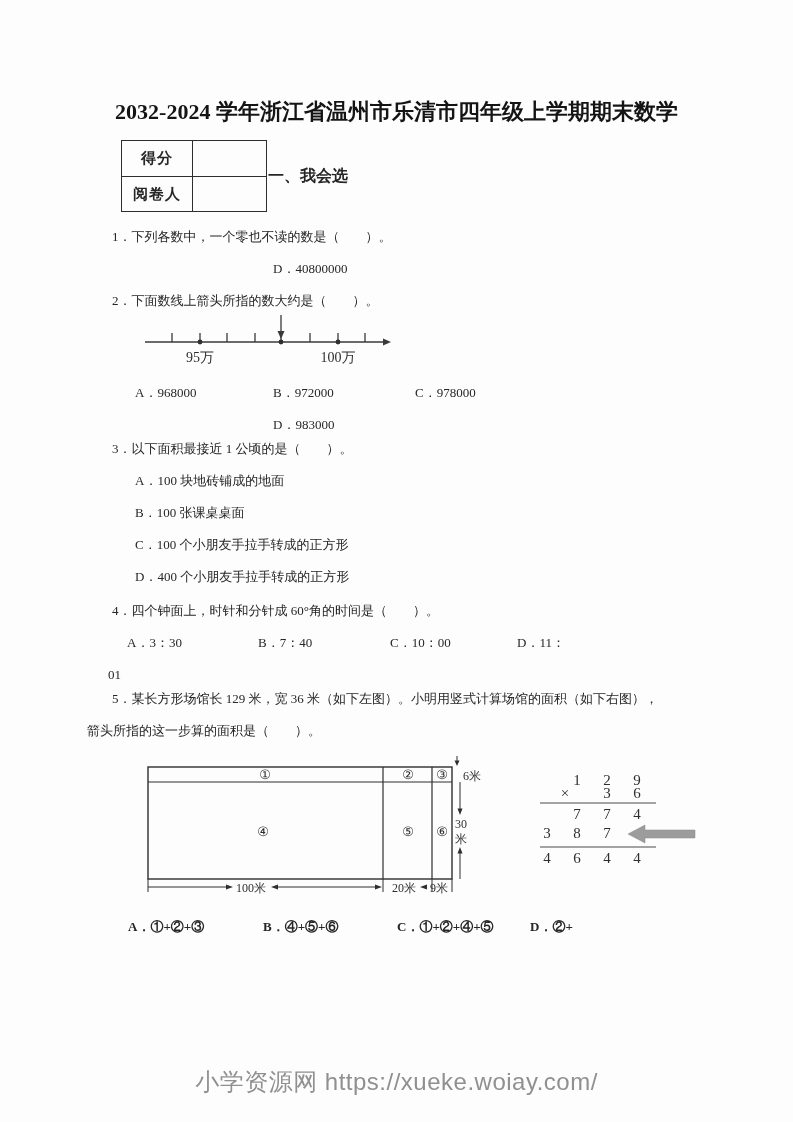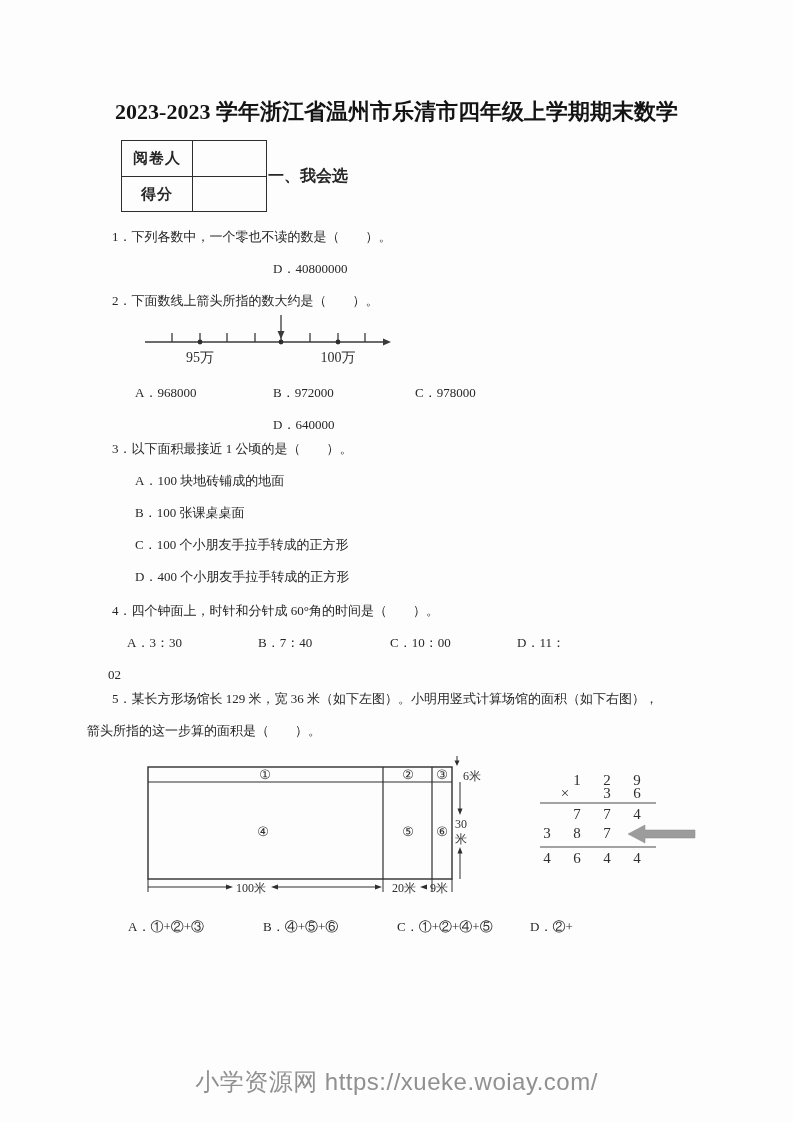--- a/index.html
+++ b/index.html
@@ -31,21 +31,21 @@
   .q5text { margin-left:87px; }
   .opts { margin-left:135px; }
   .opts .c1 { display:inline-block; width:138px; }
   .opts .c2 { display:inline-block; width:142px; }
   .optd12 { margin-left:273px; }
   .opts3 { margin-left:135px; }
   .opts4 { margin-left:127px; }
   .opts4 .c1 { display:inline-block; width:131px; }
   .opts4 .c2 { display:inline-block; width:132px; }
   .opts4 .c3 { display:inline-block; width:127px; }
-  .opts5 { margin-left:128px; }
+  .opts5 { margin-left:128px;font-weight:bold; }
   .opts5 .c1 { display:inline-block; width:135px; }
   .opts5 .c2 { display:inline-block; width:134px; }
   .opts5 .c3 { display:inline-block; width:133px; }
   .wrapline { margin-left:108px; }
 
   .mt8 { margin-top:8px; } .mt6 { margin-top:6px; } .mt2 { margin-top:2px; }
   .mtm8 { margin-top:-8px; }
 
   .nl-svg { display:block; margin:-8px 0 0 140px; }
   .fig-row { display:flex; margin-left:123px; margin-top:8px; height:150px; }
@@ -54,30 +54,30 @@
 
   .footer { position:absolute; top:1066px; left:0; right:0; text-align:center;
             font-family:"Liberation Sans","DejaVu Sans",sans-serif;
             font-size:24px; color:#909090; letter-spacing:0.5px; }
 </style>
 </head>
 <body>
 
 <div class="page">
 
-  <div class="title title1">2023-2023 学年浙江省温州市乐清市四年级上学期期末数学</div>
+  <div class="title title1">2032-2024 学年浙江省温州市乐清市四年级上学期期末数学</div>
 
   <div class="grader-wrap">
     <div class="gtable">
       <div class="grow">
-        <div class="glabel">阅卷人</div>
+        <div class="glabel">得分</div>
         <div class="gvalue"></div>
       </div>
       <div class="grow">
-        <div class="glabel">得分</div>
+        <div class="glabel">阅卷人</div>
         <div class="gvalue"></div>
       </div>
     </div>
     <span class="section-heading">一、我会选</span>
   </div>
 
   <div class="line qtext mt8">1．下列各数中，一个零也不读的数是（　　）。</div>
   <div class="line optd12">D．40800000</div>
 
   <div class="line qtext">2．下面数线上箭头所指的数大约是（　　）。</div>
@@ -98,33 +98,33 @@
     <circle cx="198" cy="33" r="2.4" fill="#2e2e2e"></circle>
     <line x1="141" y1="6" x2="141" y2="25" stroke="#3a3a3a" stroke-width="1.3"></line>
     <polygon points="141,30 137.5,22 144.5,22" fill="#3a3a3a"></polygon>
     <text x="60" y="53" font-size="14" text-anchor="middle">95万</text>
     <text x="198" y="53" font-size="14" text-anchor="middle">100万</text>
   </svg>
 
   <div class="line opts mt6">
     <span class="c1">A．968000</span><span class="c2">B．972000</span><span>C．978000</span>
   </div>
-  <div class="line optd12">D．640000</div>
+  <div class="line optd12">D．983000</div>
 
   <div class="line qtext mtm8">3．以下面积最接近 1 公顷的是（　　）。</div>
   <div class="line opts3">A．100 块地砖铺成的地面</div>
   <div class="line opts3">B．100 张课桌桌面</div>
   <div class="line opts3">C．100 个小朋友手拉手转成的正方形</div>
   <div class="line opts3">D．400 个小朋友手拉手转成的正方形</div>
 
   <div class="line qtext mt2">4．四个钟面上，时针和分针成 60°角的时间是（　　）。</div>
   <div class="line opts4">
     <span class="c1">A．3：30</span><span class="c2">B．7：40</span><span class="c3">C．10：00</span><span>D．11：</span>
   </div>
-  <div class="line wrapline">02</div>
+  <div class="line wrapline">01</div>
 
   <div class="line qtext mtm8">5．某长方形场馆长 129 米，宽 36 米（如下左图）。小明用竖式计算场馆的面积（如下右图），</div>
   <div class="line q5text">箭头所指的这一步算的面积是（　　）。</div>
 
   <div class="fig-row">
     <svg width="362" height="150" viewBox="0 0 362 150">
       <rect x="25" y="12" width="304" height="112" fill="none" stroke="#2e2e2e" stroke-width="1.4"></rect>
       <line x1="25" y1="27" x2="329" y2="27" stroke="#2e2e2e" stroke-width="1.2"></line>
       <line x1="260" y1="12" x2="260" y2="124" stroke="#2e2e2e" stroke-width="1.2"></line>
       <line x1="309" y1="12" x2="309" y2="124" stroke="#2e2e2e" stroke-width="1.2"></line>

